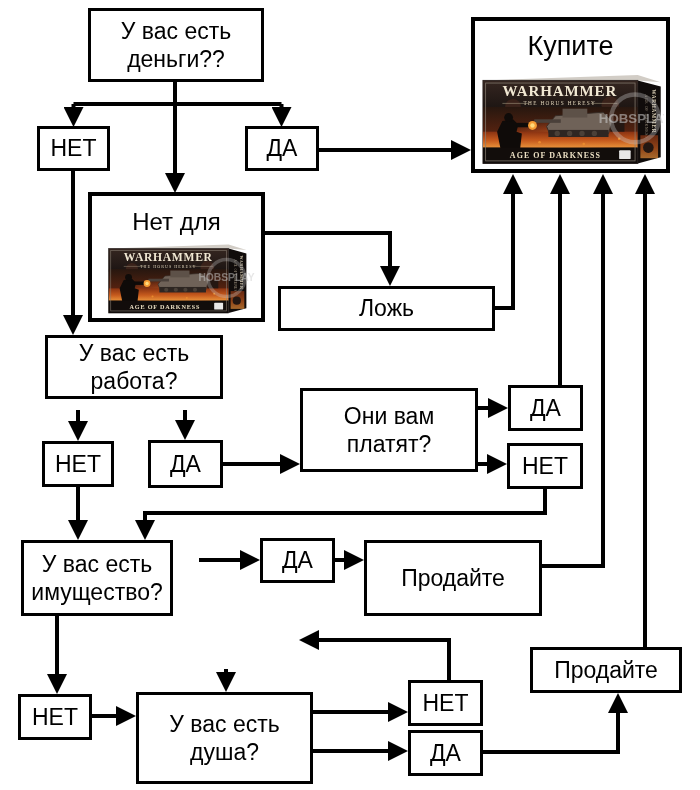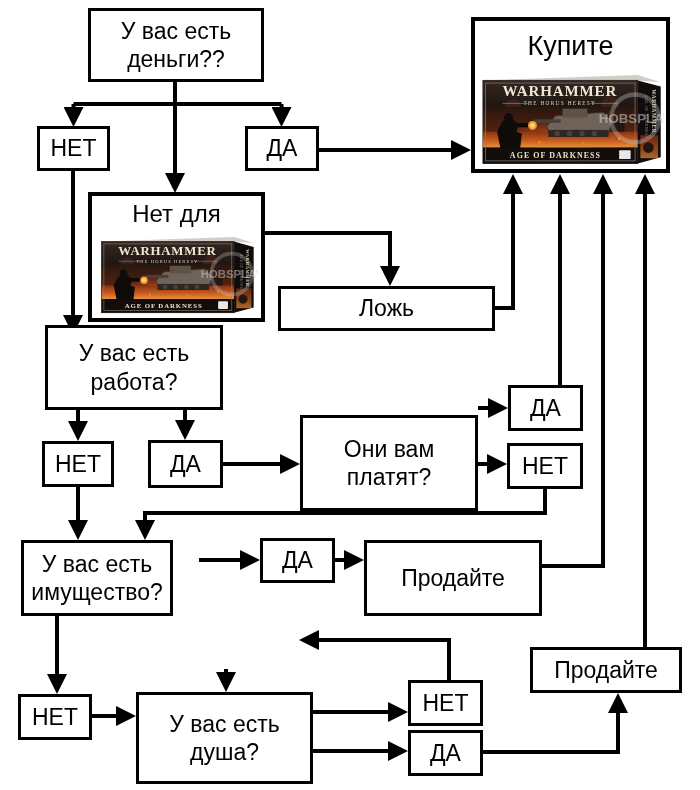--- a/index.html
+++ b/index.html
@@ -3,21 +3,21 @@
 <meta charset="utf-8">
 <style>
   html,body{margin:0;padding:0;background:#fff;}
   #stage{position:relative;width:700px;height:790px;background:#ffffff;
          font-family:"Liberation Sans",sans-serif;color:#000;overflow:hidden;}
   svg.wires{position:absolute;left:0;top:0;}
   .node{position:absolute;box-sizing:border-box;background:#fff;border:3px solid #000;
         display:flex;align-items:center;justify-content:center;text-align:center;
         font-size:23px;line-height:1.22;padding:0 10px;}
   .node--img{flex-direction:column;justify-content:flex-start;padding:2px;border-width:4px;}
-  .node__title{font-size:24px;margin:1px 0 3px;}
+  .node__title{font-size:24px;margin:9px 0 3px;}
   #node-buy .node__title{font-size:27px;margin:7px 0 5px;}
   svg.product{display:block;}
 </style>
 </head>
 <body>
 
 <svg width="0" height="0" style="position:absolute" aria-hidden="true">
   <defs>
     <marker id="arr" viewBox="0 0 10 10" refX="7.5" refY="5" markerWidth="5" markerHeight="5" orient="auto">
       <path d="M0 0 L10 5 L0 10 Z" fill="#000"></path>
@@ -191,27 +191,27 @@
       <circle cx="193" cy="90" r="6" fill="#241712"></circle>
       <g>
         <circle cx="178" cy="57" r="27" fill="none" stroke="#cccccc" stroke-width="5" opacity="0.3"></circle>
         <text x="178" y="62" text-anchor="middle" font-family="Liberation Sans,sans-serif" font-weight="bold" font-size="15" fill="#cfcfcf" opacity="0.5">HOBSPLAY</text>
       </g>
     </svg>
   </div>
 
   <div class="node" style="left:278px;top:286px;width:217px;height:45px">Ложь</div>
 
-  <div class="node" style="left:45px;top:325px;width:178px;height:85px">У вас есть работа?</div>
+  <div class="node" style="left:45px;top:335px;width:178px;height:64px">У вас есть работа?</div>
 
   <div class="node" style="left:42px;top:441px;width:72px;height:46px">НЕТ</div>
 
   <div class="node" style="left:148px;top:440px;width:75px;height:48px">ДА</div>
 
-  <div class="node" style="left:300px;top:415px;width:178px;height:96px;padding:0 18px">Они вам платят?</div>
+  <div class="node" style="left:300px;top:388px;width:178px;height:84px;padding:0 18px">Они вам платят?</div>
 
   <div class="node" style="left:508px;top:385px;width:75px;height:46px">ДА</div>
 
   <div class="node" style="left:507px;top:443px;width:76px;height:46px">НЕТ</div>
 
   <div class="node" style="left:21px;top:540px;width:152px;height:76px">У вас есть имущество?</div>
 
   <div class="node" style="left:260px;top:538px;width:75px;height:45px">ДА</div>
 
   <div class="node" style="left:364px;top:540px;width:178px;height:76px">Продайте</div>

